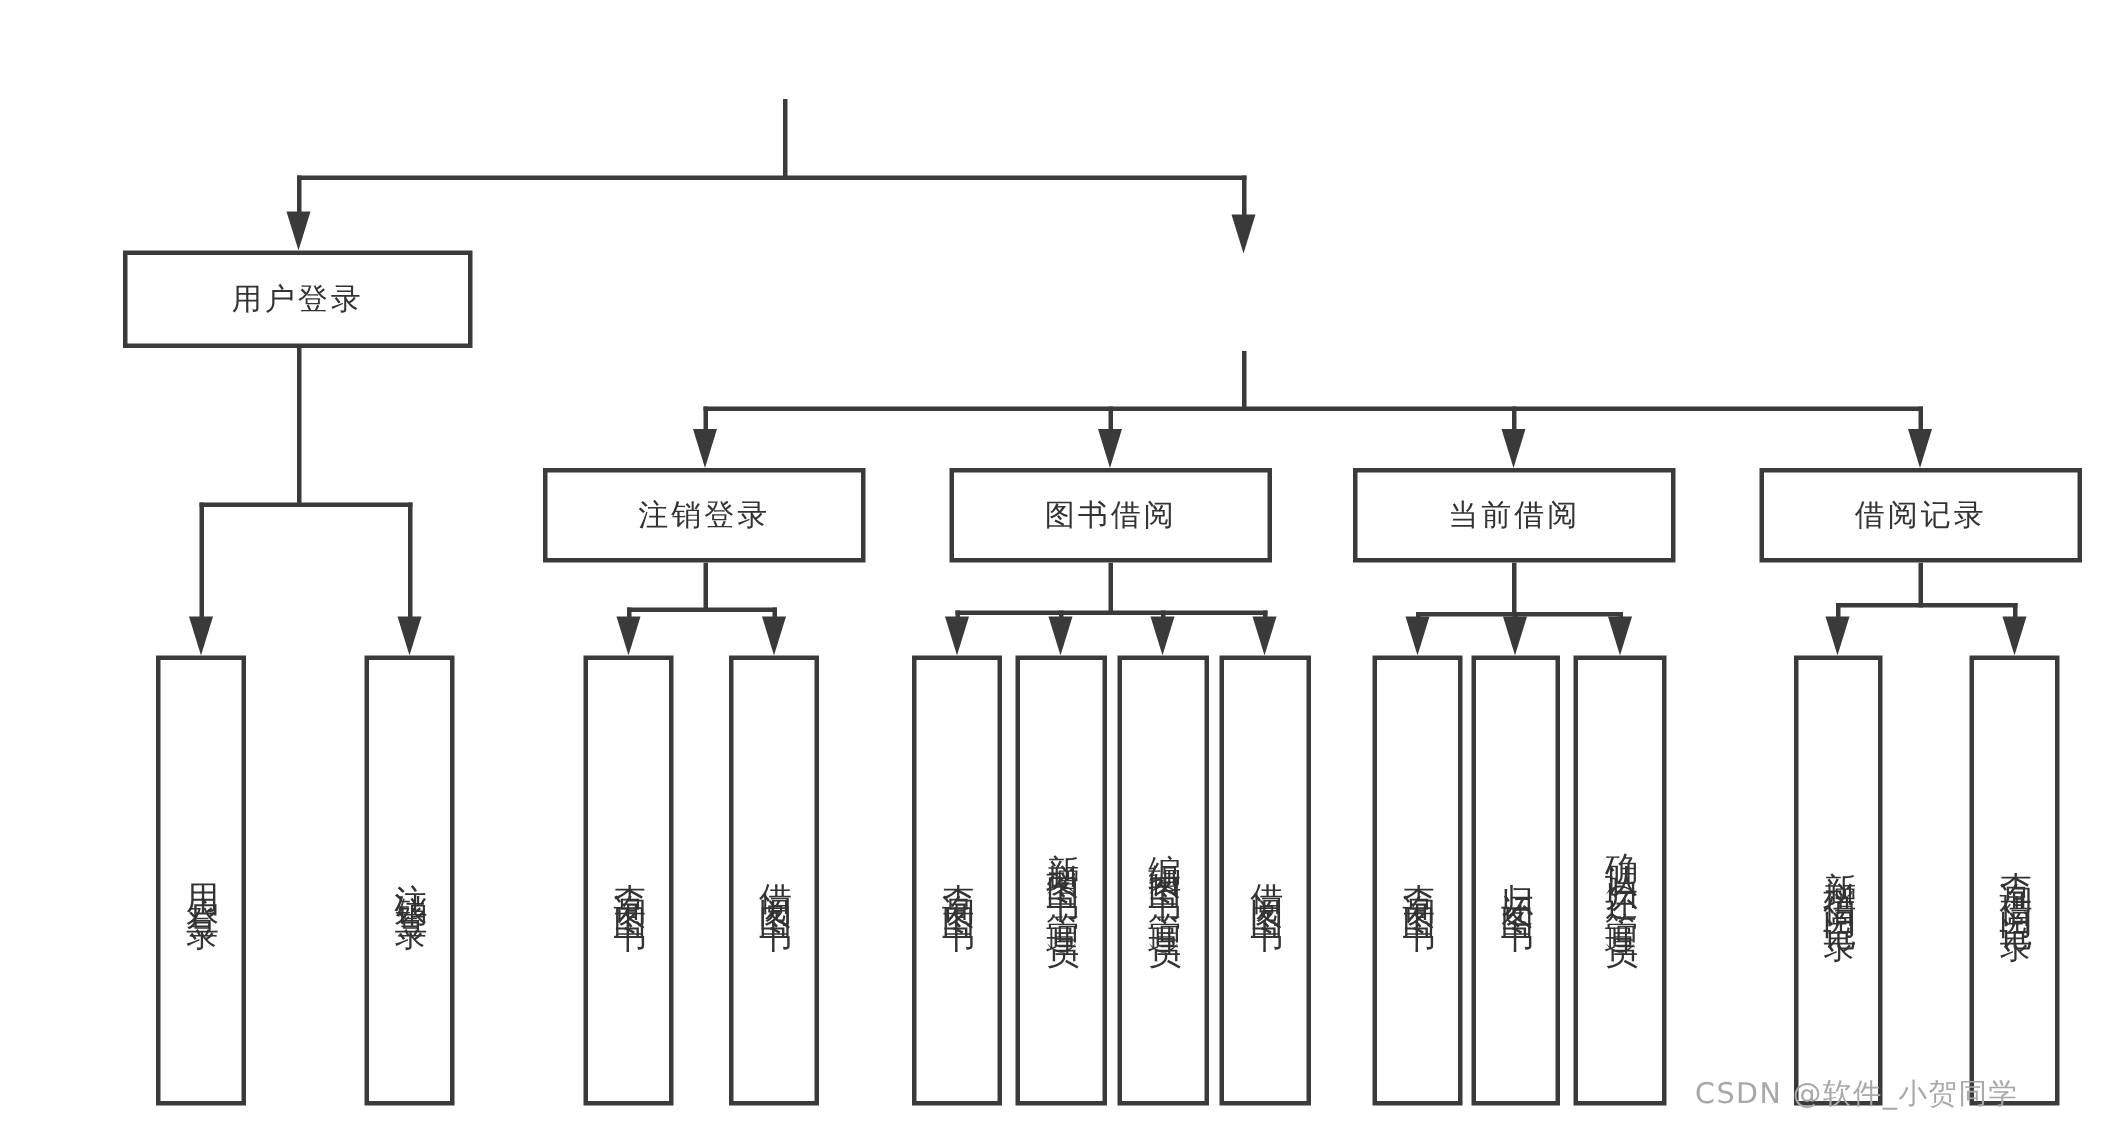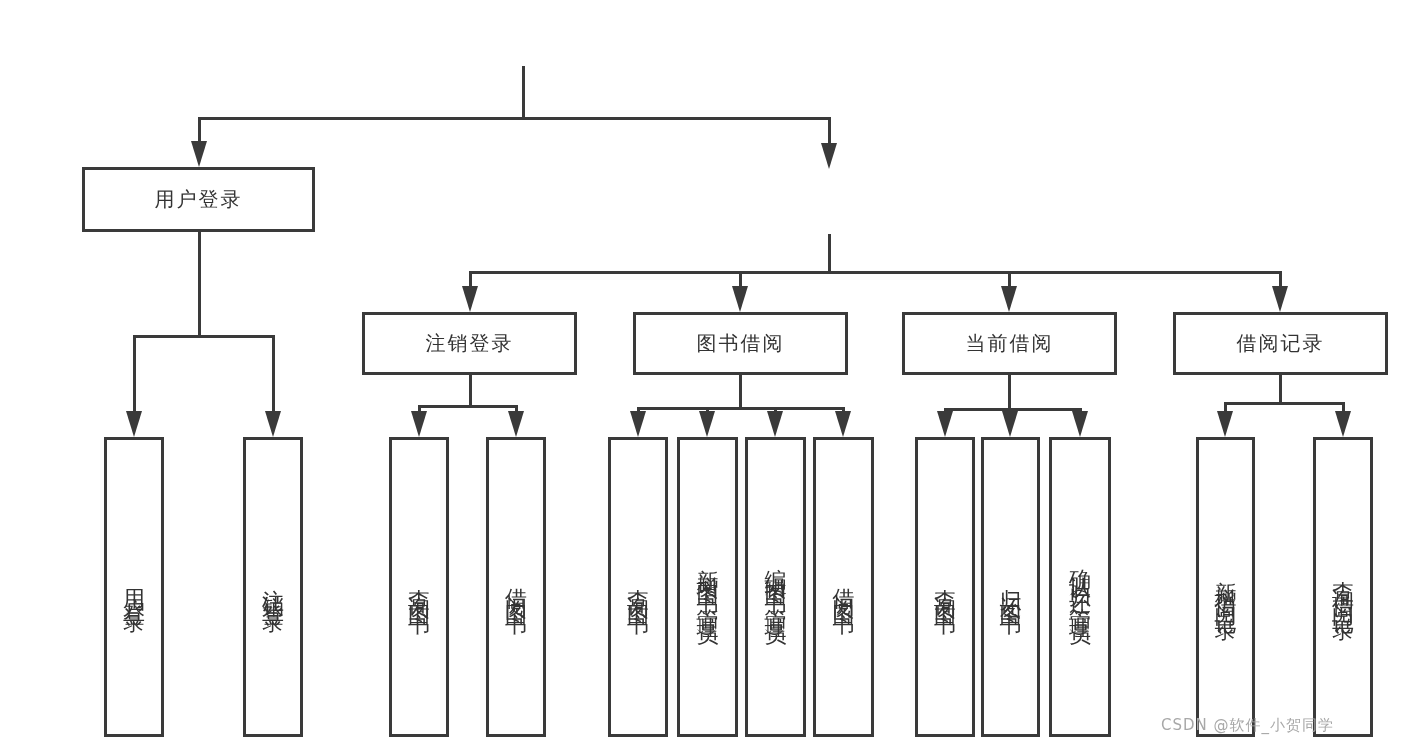--- a/index.html
+++ b/index.html
@@ -41,26 +41,25 @@
   .ah{
     position:absolute;width:0;height:0;
     border-left:8px solid transparent;
     border-right:8px solid transparent;
     border-top:26px solid var(--line);
     z-index:1;
   }
   .watermark{
     position:absolute;
     left:1130px;top:716px;
-    font-size:15px;
+    font-size:19px;
     color:var(--wm);
     letter-spacing:1px;
     z-index:5;
     white-space:nowrap;
-    margin-left:31px;
   }
 </style>
 </head>
 <body>
 
 <div id="canvas">
 
 
   <div class="box" style="left:82px;top:167px;width:233px;height:65px;">用户登录</div>
 

